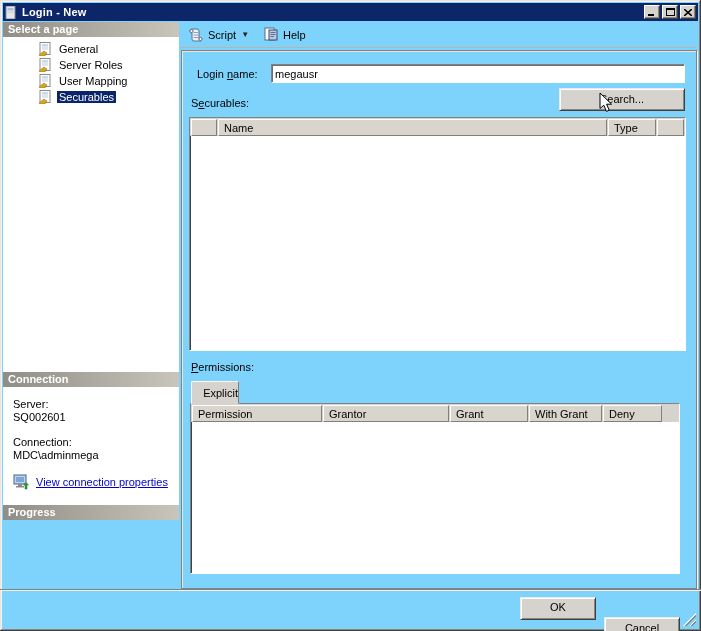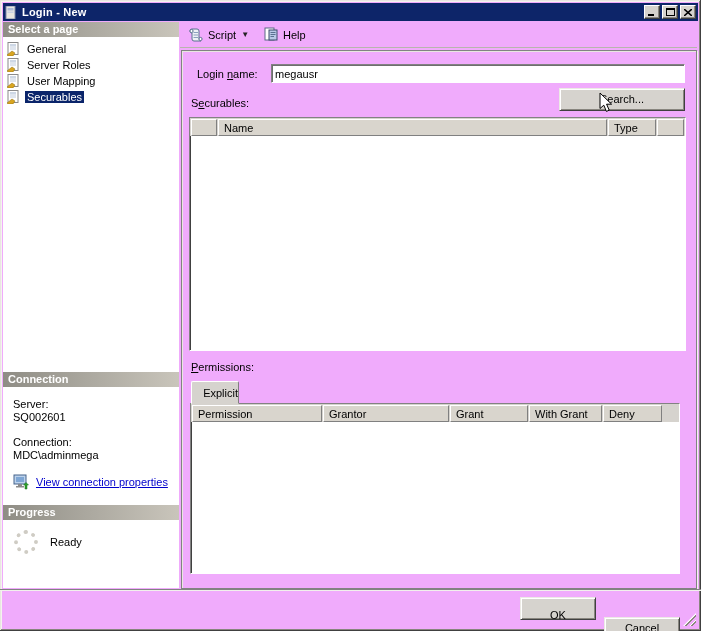--- a/index.html
+++ b/index.html
@@ -1,20 +1,20 @@
 <!DOCTYPE html>
 <html><head>
 <meta charset="utf-8">
 <style>
   * { box-sizing: border-box; margin: 0; padding: 0; }
   html,body { width:701px; height:631px; }
   body { font-family: "Liberation Sans", sans-serif; font-size: 11px; color:#000; background:#d6d3ce; }
 
   .window {
-    position:relative; width:701px; height:631px; background:#f0abfc;
+    position:relative; width:701px; height:631px; background:#7dd3fc;
     box-shadow: inset -1px -1px 0 #404040, inset 1px 1px 0 #e9e6e1,
                 inset -2px -2px 0 #88857e, inset 2px 2px 0 #f5f3ef;
   }
 
   
   .titlebar {
     position:absolute; left:3px; top:3px; right:3px; height:18px;
     background:#0d2569; display:flex; align-items:center; padding:0 2px;
   }
   .title-text { color:#fff; font-weight:bold; margin-left:4px; flex:1; letter-spacing:.2px; }
@@ -24,21 +24,21 @@
     box-shadow: inset -1px -1px 0 #88857e;
     display:flex; align-items:center; justify-content:center;
   }
 
   
   .sect {
     position:absolute; left:3px; width:176px; height:15px;
     background:linear-gradient(90deg,#8f8d85,#c9c5bb);
     color:#fff; font-weight:bold; padding:1px 0 0 5px;
   }
-  .panel-white { position:absolute; left:3px; width:176px; background:#fff; }
+  .panel-white { position:absolute; left:3px; width:176px; background:#fff;padding-left:32px; }
   .pages-list { top:37px; height:335px; padding-top:4px; }
   .page-item { display:flex; align-items:center; height:16px; padding-left:3px; cursor:default; }
   .page-icon { width:16px; height:14px; margin-right:3px; flex:0 0 auto; }
   .page-label { padding:0 2px; white-space:nowrap; }
   .page-item.selected .page-label { background:#0a246a; color:#fff; }
 
   .conn-box { top:387px; height:118px; padding:11px 6px 0 10px; line-height:13px; }
   .conn-group { margin-bottom:12px; }
   .link-row { display:flex; align-items:center; margin-top:3px; }
   .link-row svg { margin-right:6px; flex:0 0 auto; }
@@ -102,21 +102,21 @@
   .lbl-permissions { position:absolute; left:9px; top:310px; }
   .tab {
     position:absolute; left:9px; top:330px; width:48px; height:23px; z-index:2;
     background:#d6d3ce; text-align:right; padding-top:5px;
     border:1px solid; border-color:#fff #808080 #d6d3ce #fff;
     border-radius:2px 2px 0 0;
   }
 
   
   .divider { position:absolute; left:0; right:0; top:589px; height:1px; background:#828282; box-shadow:0 1px 0 #f2f0ec; }
-  .btn-ok     { position:absolute; left:520px; top:597px; width:76px; height:23px; padding-top:11px; }
+  .btn-ok     { position:absolute; left:520px; top:597px; width:76px; height:23px; padding-top:3px; }
   .btn-cancel { position:absolute; left:604px; top:597px; width:76px; height:23px; padding-top:4px;margin-top:20px; }
   .resize-grip {
     position:absolute; right:5px; bottom:5px; width:13px; height:13px;
     background:repeating-linear-gradient(135deg,#fdfdfd 0 1px,#8a887f 1px 2.5px,rgba(0,0,0,0) 2.5px 4.5px);
     clip-path:polygon(100% 0,100% 100%,0 100%);
   }
 
   .cursor { position:absolute; left:599px; top:92px; z-index:50; pointer-events:none; }
 </style>
 </head>
@@ -210,24 +210,20 @@
         <rect x="3" y="3" width="8" height="5" fill="#7ea6d4"></rect>
         <rect x="5" y="10" width="4" height="2" fill="#8a8a8a"></rect>
         <rect x="3" y="12" width="8" height="1.5" fill="#8a8a8a"></rect>
         <path d="M12,15 L12,11 L10.5,11 L13,8.5 L15.5,11 L14,11 L14,15 Z" fill="#2ca02c" stroke="#1a701a" stroke-width="0.5"></path>
       </svg>
       <span class="link">View connection properties</span>
     </div>
   </div>
 
   <div class="sect" style="top:505px;">Progress</div>
-  <div class="panel-white prog-box">
-    <div class="spinner"></div>
-    <div class="ready-text">Ready</div>
-  </div>
 
   <div class="toolbar">
     <div class="tb-btn">
       <svg width="16" height="15" viewBox="0 0 16 15">
         <path d="M4,2 Q2,2 2,4 Q2,6 4,6 L4,12 Q4,14 6,14 L13,14 Q11,13 11,11 L11,4 Q11,2 9,2 Z" fill="#eef1f6" stroke="#5a7090"></path>
         <circle cx="3.5" cy="4" r="1.6" fill="#fff" stroke="#5a7090"></circle>
         <circle cx="12.5" cy="12" r="1.6" fill="#fff" stroke="#5a7090"></circle>
         <rect x="5.5" y="5" width="4.5" height="1" fill="#8ba0bc"></rect>
           <rect x="5.5" y="7.5" width="4.5" height="1" fill="#8ba0bc"></rect>
           <rect x="5.5" y="10" width="4.5" height="1" fill="#8ba0bc"></rect>

